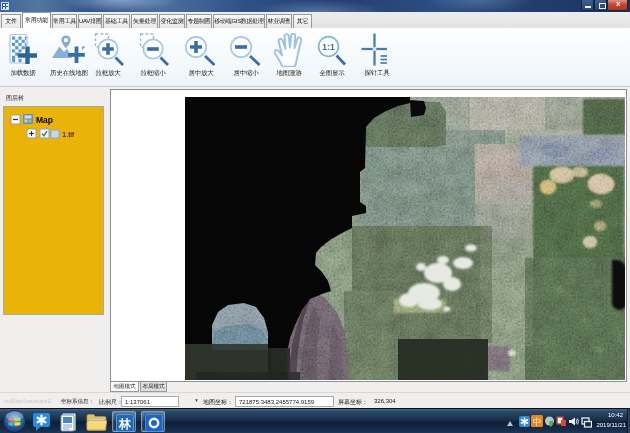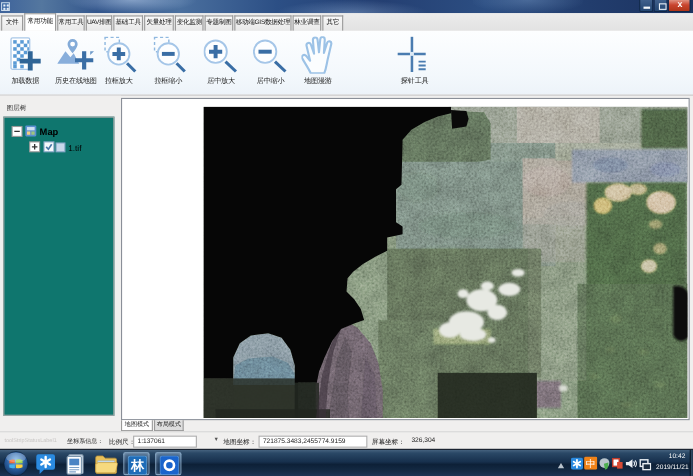--- a/index.html
+++ b/index.html
@@ -21,21 +21,21 @@
 .mtab{position:absolute;top:2px;height:14px;background:linear-gradient(#f8f8f8,#e8e8e8);border:1px solid #9a9a9a;border-bottom:none;font-size:6px;letter-spacing:-0.3px;color:#111;text-align:center;line-height:13px;white-space:nowrap;overflow:hidden}
 .mtab.sel{background:#fff;top:0;height:16px;line-height:15px;z-index:2}
 
 #toolbar{left:0;top:28px;width:630px;height:59px;background:linear-gradient(#fdfeff,#f3f8fc 70%,#edf3f9);border-bottom:1px solid #c9c9c9}
 .tool{position:absolute;top:5px;width:44px;text-align:center}
 .tool svg{display:block;margin:0 auto}
 .tool .lb{font-size:6.5px;color:#222;white-space:nowrap;margin-top:2px;letter-spacing:-0.2px}
 
 #lpanel{left:0;top:87px;width:110px;height:305px;background:#f0efee}
 #lptitle{left:6px;top:94px;font-size:6px;color:#333}
-#tree{left:3px;top:106px;width:101px;height:272px;background:#0f766e;border:1px solid #a8a8a8}
+#tree{left:3px;top:106px;width:101px;height:209px;background:#eab308;border:1px solid #a8a8a8}
 
 #canvas{left:110px;top:89px;width:517px;height:293px;background:#fff;border:1px solid #8a8f98}
 
 #btabs{left:110px;top:382px;width:517px;height:10px}
 .btab{position:absolute;top:0;height:10px;font-size:5.5px;text-align:center;line-height:9px;color:#222;white-space:nowrap}
 #btab1{left:0;width:29px;background:#fff;border:1px solid #9a9a9a;border-top:none}
 #btab2{left:30px;width:27px;background:#dedede;border:1px solid #9a9a9a;border-top:none}
 
 #status{left:0;top:392px;width:630px;height:16px;background:#f0efee;border-top:1px solid #d8d8d8;font-size:6px;color:#222}
 #status span{position:absolute;top:5px;white-space:nowrap}
@@ -140,20 +140,28 @@
 </svg>
         <div class="lb">居中缩小</div>
       </div>
 <div class="tool" style="left:267px">
 <svg width="30" height="34" viewBox="0 0 30 34">
 <g transform="translate(-3.6,-3.4) scale(1.28)">
             <path d="M9.5 29 C8.5 26.5 5.5 22 3.5 18.5 c-1.2 -2 1.2 -3.6 2.8 -1.8 L9 20 L6.5 9.5 c-0.6 -2.3 2.4 -3.1 3.1 -0.9 L11.8 15 L11 5.5 c-0.2 -2.4 3 -2.7 3.3 -0.3 L15.3 14 L16.2 4.8 c0.25 -2.4 3.3 -2.2 3.2 0.2 L18.8 14.5 L21 7.5 c0.7 -2.2 3.5 -1.4 3 0.8 L21.5 19 c-0.8 3.5 -1 6.5 -2.5 10 z" fill="#fbfdfe" stroke="#9cc2e6" stroke-width="1.5" stroke-linejoin="round"></path>
           </g>
 </svg>
         <div class="lb">地图漫游</div>
+      </div>
+<div class="tool" style="left:310px">
+<svg width="32" height="34" viewBox="0 0 32 34">
+<circle cx="12.5" cy="13.5" r="9.9" fill="#fdfeff" stroke="#88b4dc" stroke-width="1.7"></circle>
+<text x="12.5" y="16.5" font-size="8.5" font-family="Liberation Sans" fill="#3a74ae" text-anchor="middle" font-weight="bold">1:1</text>
+<line x1="20.5" y1="22.5" x2="29" y2="31.5" stroke="#3a6ea5" stroke-width="2.8"></line>
+</svg>
+        <div class="lb">全图显示</div>
       </div>
 <div class="tool" style="left:355px">
 <svg width="32" height="34" viewBox="0 0 32 34">
 <line x1="13.5" y1="0.5" x2="13.5" y2="32.5" stroke="#4a7cb0" stroke-width="2.3"></line>
 <line x1="0.5" y1="16" x2="26" y2="16" stroke="#4a7cb0" stroke-width="2.3"></line>
 <rect x="11.7" y="14.2" width="3.6" height="3.6" fill="#dce9f5"></rect>
 <g stroke="#4a7cb0" stroke-width="1.7">
             <line x1="19.5" y1="23" x2="26" y2="23"></line>
             <line x1="19.5" y1="26.5" x2="26" y2="26.5"></line>
             <line x1="19.5" y1="30" x2="26" y2="30"></line>

